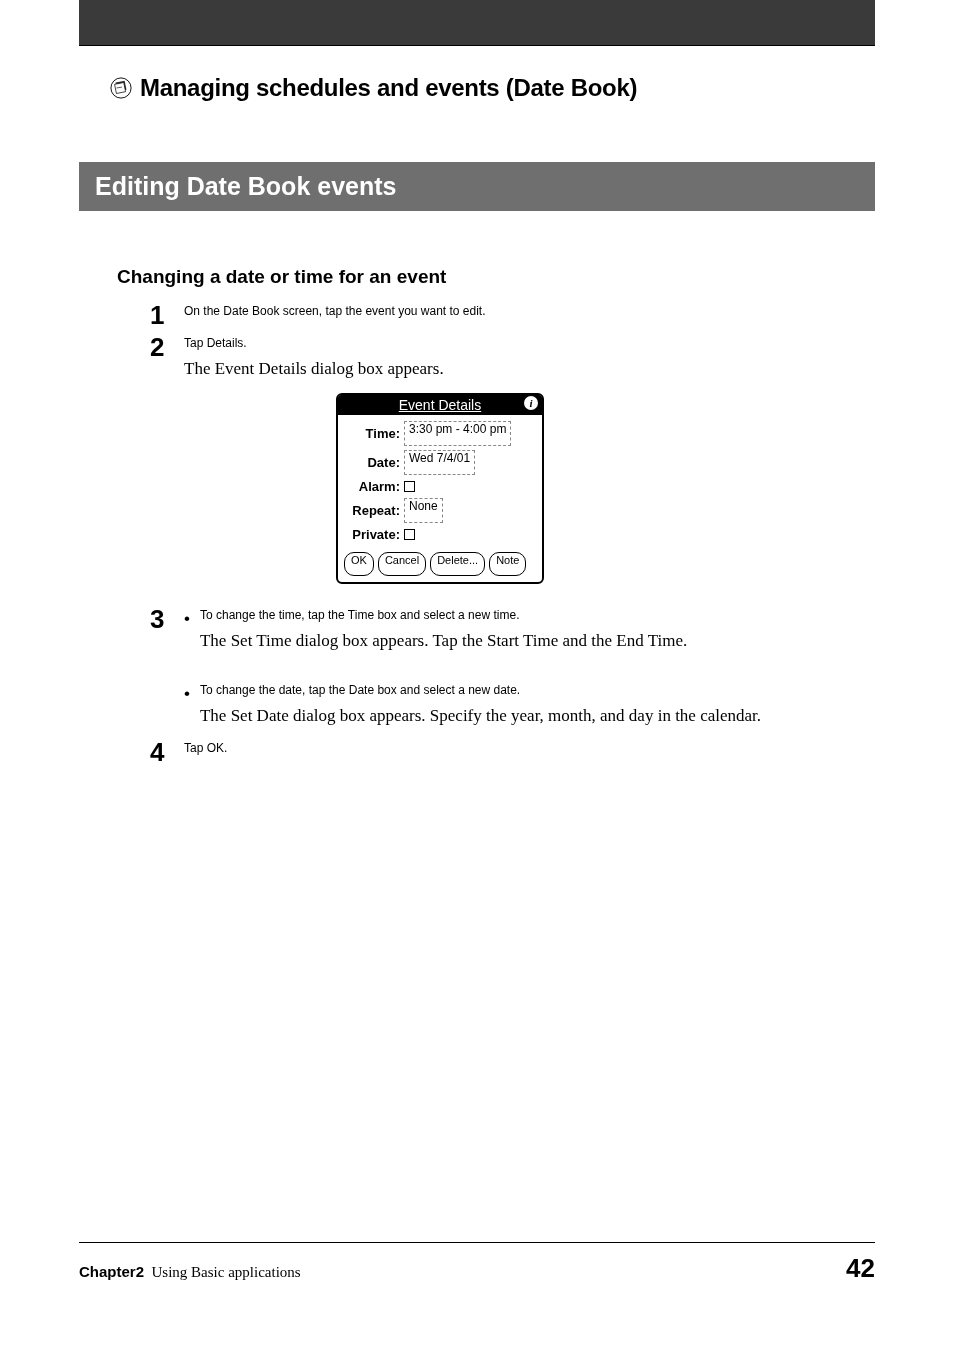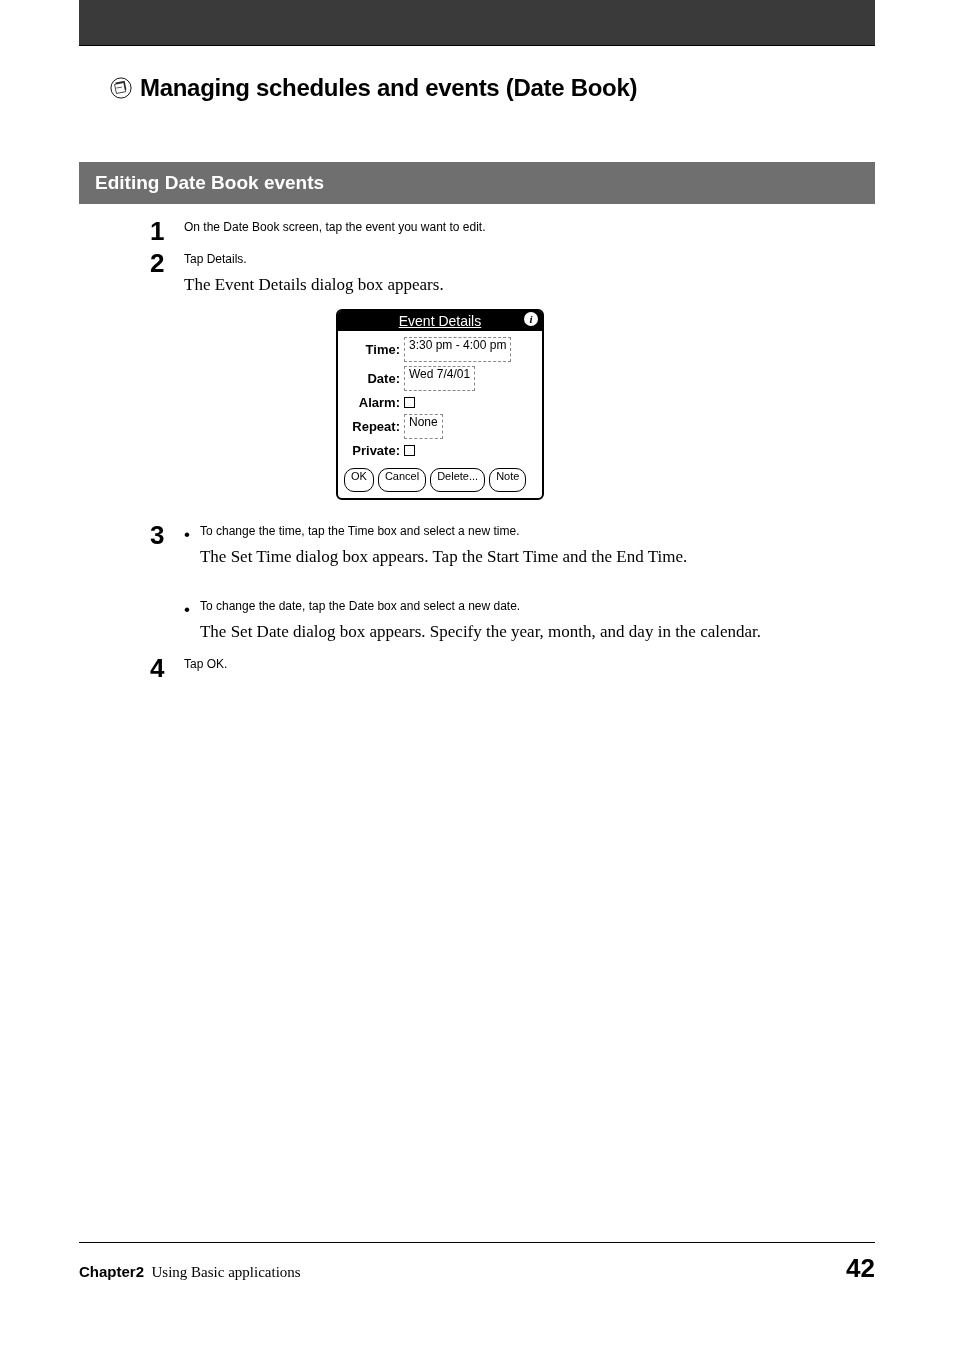--- a/index.html
+++ b/index.html
@@ -2,21 +2,21 @@
 <html><head>
 <meta charset="utf-8">
 <style>
   * { box-sizing: border-box; margin: 0; padding: 0; }
   html, body { width: 954px; height: 1352px; background: #fff; font-family: Georgia, 'Times New Roman', serif; color: #000; }
   .page { width: 954px; height: 1352px; position: relative; padding: 0; }
   .topbar { background: #3a3a3a; height: 45px; margin: 0 79px; }
   .topbar-line { border-bottom: 1.5px solid #000; margin: 0 79px; }
   .chapter-heading { display: flex; align-items: center; gap: 8px; margin: 28px 79px 0 110px; }
   .chapter-heading h1 { font-family: Verdana, Geneva, sans-serif; font-weight: 700; font-size: 24px; letter-spacing: -0.3px; }
-  .section-bar { background: #6f6f6f; color: #fff; padding: 10px 16px; margin: 60px 79px 0 79px; font-family: Verdana, Geneva, sans-serif; font-size: 19px; font-weight: 600; }
+  .section-bar { background: #6f6f6f; color: #fff; padding: 10px 16px; margin: 60px 79px 0 79px; font-family: Verdana, Geneva, sans-serif; font-size: 25px; font-weight: 600; }
   .sub-heading { font-family: Verdana, Geneva, sans-serif; font-weight: 700; font-size: 19px; margin: 55px 0 0 117px; }
   .steps { margin: 14px 79px 0 150px; }
   .step { display: flex; align-items: flex-start; margin-bottom: 6px; }
   .step-num { font-family: Verdana, Arial, sans-serif; font-weight: 900; font-size: 26px; width: 34px; flex-shrink: 0; line-height: 1; }
   .step-body { flex: 1; }
   .step-line { font-family: Verdana, Geneva, sans-serif; font-size: 12px; line-height: 1.55; }
   .step-sub { font-family: Georgia, 'Times New Roman', serif; font-size: 17px; margin-top: 4px; line-height: 1.45; }
   .bullet-row { display: flex; align-items: flex-start; gap: 10px; }
   .bullet-row .dot { font-size: 17px; line-height: 1.55; font-family: Verdana, sans-serif; }
   .bullet-row .txt { flex: 1; }
@@ -55,20 +55,21 @@
       <path d="M7 12 L13 11" stroke="#000" stroke-width="0.7"></path>
     </svg>
   </span>
   <h1>Managing schedules and events (Date Book)</h1>
 </div>
 
 <div class="section-bar">
   <span>Editing Date Book events</span>
 </div>
 
+<div class="sub-heading">Changing a date or time for an event</div>
 
 <div class="steps">
 
   <div class="step">
     <div class="step-num">1</div>
     <div class="step-body">
       <div class="step-line">On the Date Book screen, tap the event you want to edit.</div>
     </div>
   </div>
 

